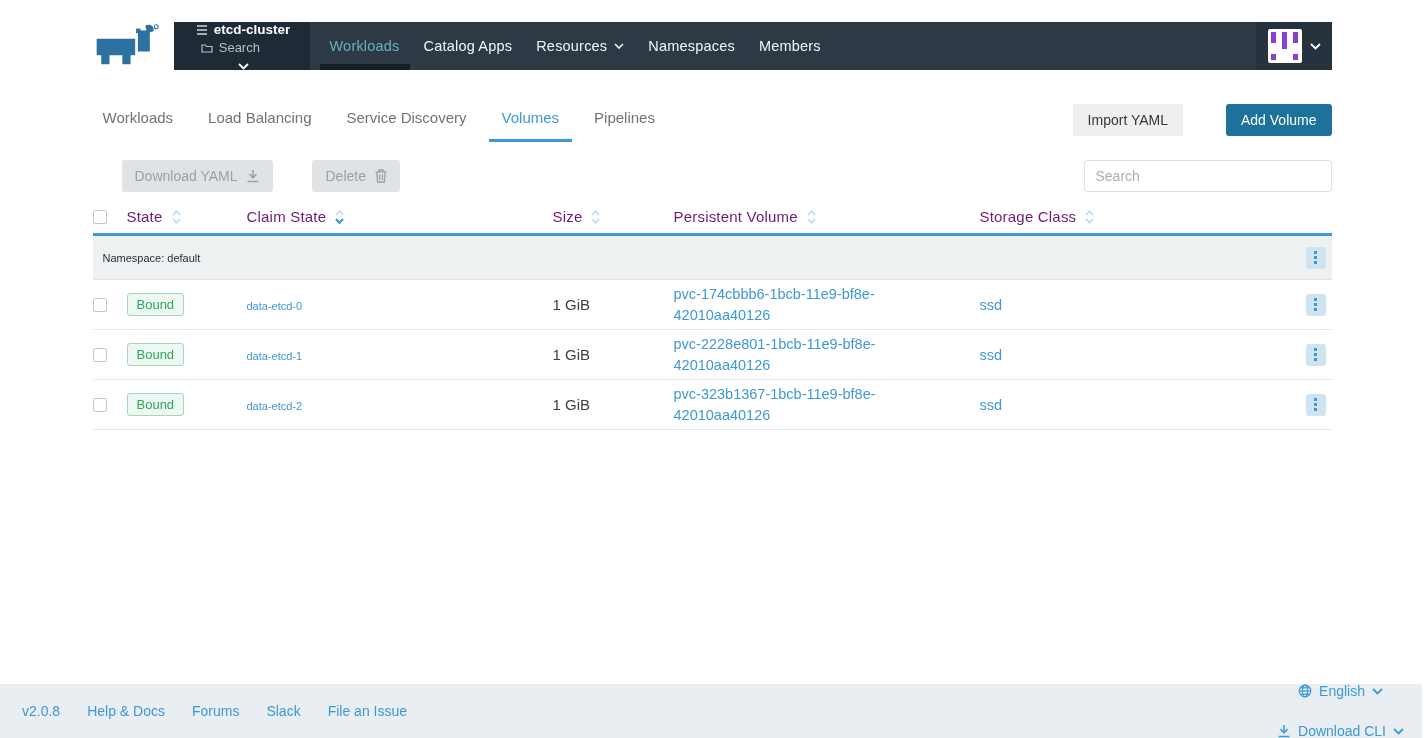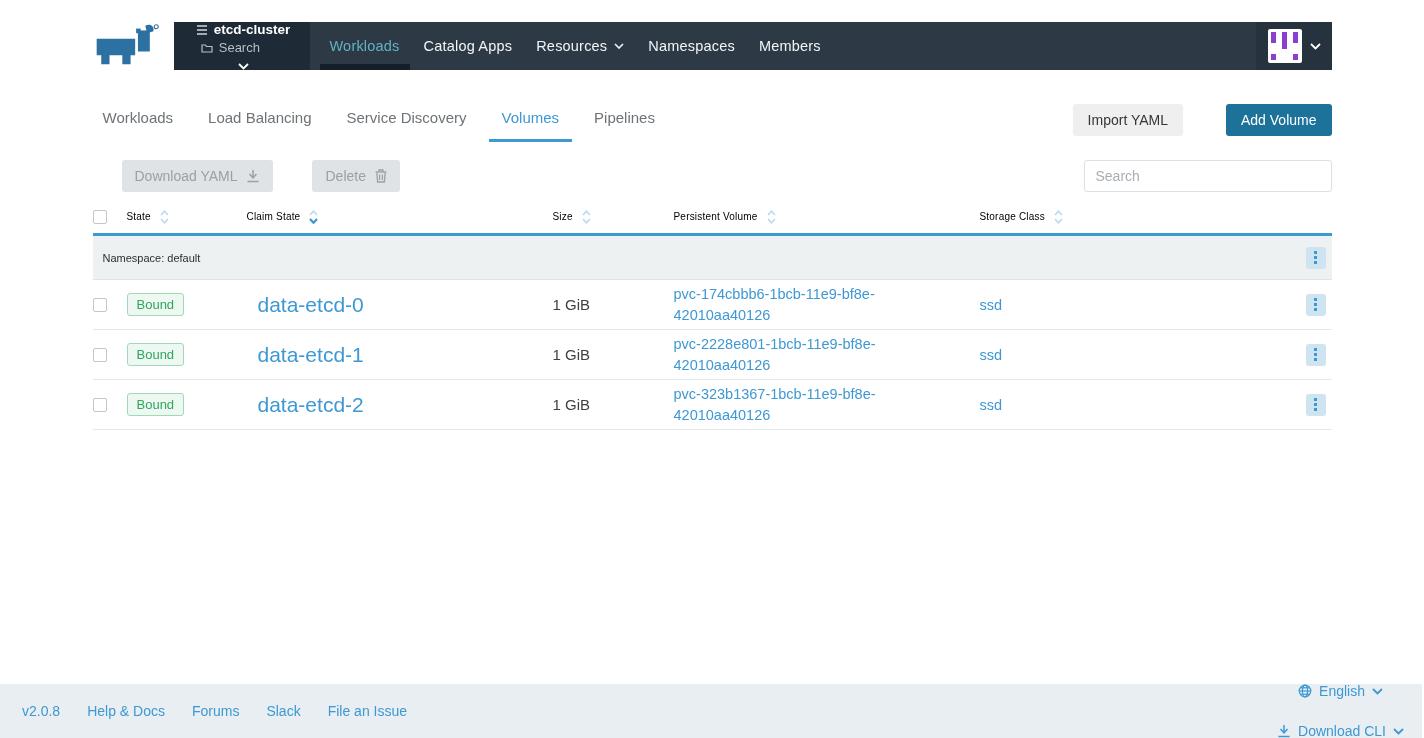--- a/index.html
+++ b/index.html
@@ -40,36 +40,36 @@
   
   .bulk-row { display:flex; align-items:center; margin-top:18px; }
   .bulk-buttons { display:flex; gap:10px; }
   .btn-disabled { background:#e0e3e5; color:#9aa0a5; display:inline-flex; align-items:center; gap:9px; padding:8px 13px; cursor:default; }
   .search { margin-left:auto; width:248px; height:32px; border:1px solid #dce0e6; border-radius:3px; padding:0 11px; font-family:inherit; font-size:14px; color:#35363b; background:#fff; outline:none; }
   .search::placeholder { color:#a8aeb5; }
 
   
   .table { margin-top:8px; }
   .thead { display:flex; align-items:center; height:36px; border-bottom:3px solid #3d98d3; }
-  .th { color:#000000; font-size:10px; display:flex; align-items:center; gap:9px; letter-spacing:.2px; }
+  .th { color:#701a75; font-size:15px; display:flex; align-items:center; gap:9px; letter-spacing:.2px; }
   .col-check { width:34px; display:flex; align-items:center; }
   .col-state { width:120px; }
   .col-claim { width:306px; }
   .col-size  { width:121px; }
   .col-pv    { width:306px; }
   .col-class { width:312px; }
   .col-menu  { width:40px; display:flex; justify-content:flex-end; padding-right:6px; }
   .cbx { appearance:none; -webkit-appearance:none; width:14px; height:14px; border:1px solid #c2c7cc; border-radius:2px; background:#fff; margin:0; cursor:pointer; }
   .sort { flex:0 0 auto; }
   .group-row { display:flex; align-items:center; height:44px; background:#edf1f2; border-bottom:1px solid #dfe3e5; padding-left:10px; }
   .group-label { flex:1; font-size:11px; color:#2d2e33; }
   .row { display:flex; align-items:center; height:50px; border-bottom:1px solid #e5e8ea; }
   .badge-bound { display:inline-block; color:#2fa65e; background:#eef8f2; border:1px solid #a3d8b4; padding:3px 9px; border-radius:3px; font-size:13px; }
   .link { color:#3d98d3; text-decoration:none; cursor:pointer; }
-  .claim-link { font-size:21px;margin-left:11px; }
+  .claim-link { font-size:11px; }
   .size-text { font-size:15px; color:#404040; }
   .pv-link { display:inline-block; max-width:245px; font-size:14.5px; line-height:21px; word-break:normal; }
   .class-link { font-size:14.5px; }
   .kebab { width:20px; height:22px; background:#cfe4f1; border:none; border-radius:3px; display:flex; flex-direction:column; align-items:center; justify-content:center; gap:2px; cursor:pointer; padding:0; }
   .kebab i { width:3px; height:3px; background:#3d98d3; }
 
   
   footer { position:absolute; left:0; right:2px; bottom:0; height:54px; background:#e9eef2; display:flex; align-items:center; padding:0 18px 0 22px; font-size:14px; }
   .footer-left { display:flex; align-items:center; gap:27px; }
   .footer-left a, .footer-version, .footer-right a, .footer-group { color:#3d98d3; text-decoration:none; }

